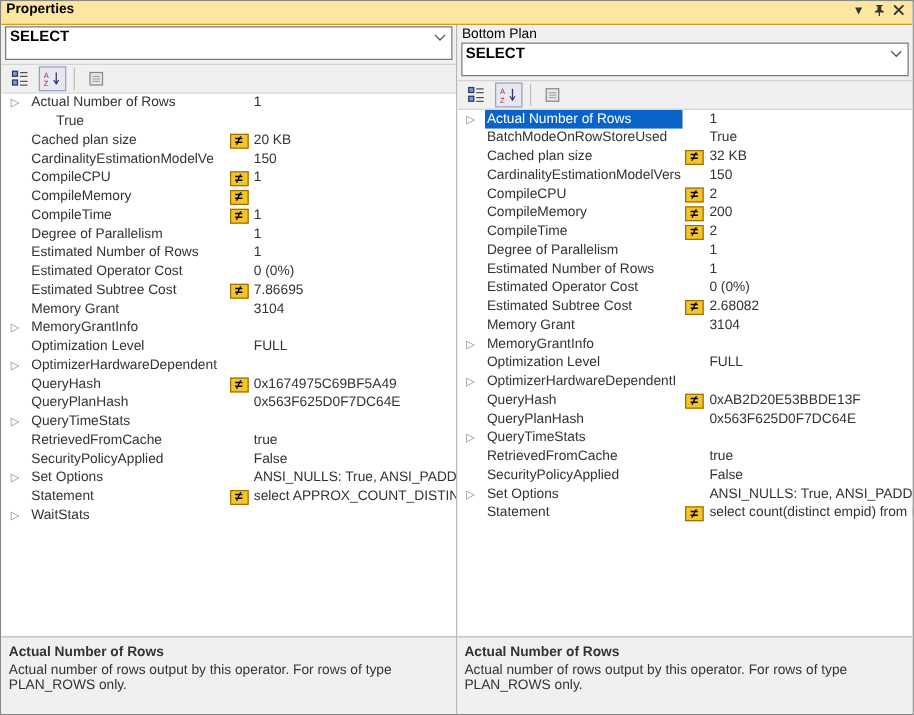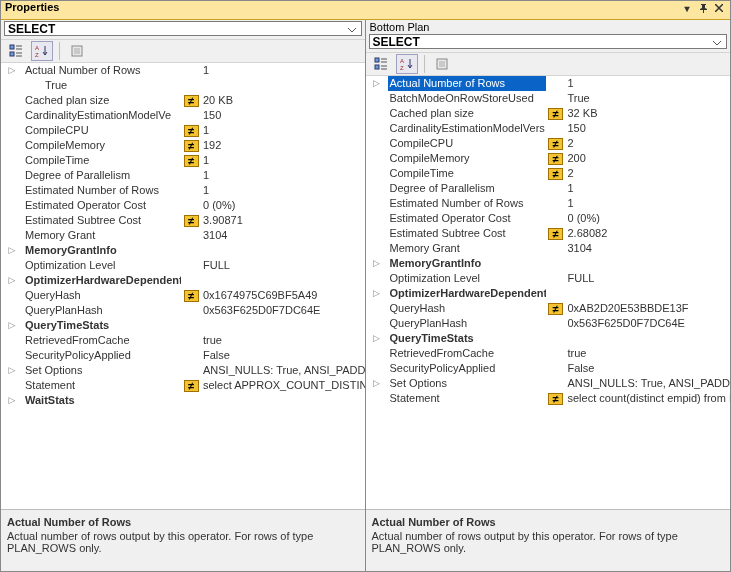--- a/index.html
+++ b/index.html
@@ -50,21 +50,21 @@
   .select-wrap {
     padding: 1px 3px 3px 3px;
     background: #f0f0f0;
   }
   .select {
     width: 100%;
     border: 1px solid #7a7a7a;
     background: #fff;
     font-size: 12px;
     font-weight: bold;
-    height: 15px;
+    height: 27px;
     padding: 0 16px 0 3px;
     position: relative;
   }
   .select .caret {
     position: absolute;
     right: 4px; top: 2px;
   }
   .toolbar {
     background: #f0f0f0;
     border-top: 1px solid #d4d4d4;
@@ -114,21 +114,21 @@
     flex-shrink: 0;
     font-size: 9px;
   }
   .namecell {
     width: 158px;
     padding-left: 2px;
     overflow: hidden;
     text-overflow: clip;
     flex-shrink: 0;
   }
-  .row.bold .namecell { font-weight: bold; }
+  .row.bold .namecell { font-weight: normal; }
   .diffcol {
     width: 20px;
     flex-shrink: 0;
     display: flex;
     align-items: center;
     justify-content: center;
   }
   .valcell {
     padding-left: 2px;
     overflow: hidden;
@@ -243,21 +243,20 @@
             <div class="neq">≠</div>
           </div>
           <div class="valcell">1</div>
         </div>
         <div class="row">
           <div class="expcol"></div>
           <div class="namecell">CompileMemory</div>
           <div class="diffcol">
             <div class="neq">≠</div>
           </div>
-          <div class="valcell">192</div>
         </div>
         <div class="row">
           <div class="expcol"></div>
           <div class="namecell">CompileTime</div>
           <div class="diffcol">
             <div class="neq">≠</div>
           </div>
           <div class="valcell">1</div>
         </div>
         <div class="row">
@@ -277,21 +276,21 @@
           <div class="namecell">Estimated Operator Cost</div>
           <div class="diffcol"></div>
           <div class="valcell">0 (0%)</div>
         </div>
         <div class="row">
           <div class="expcol"></div>
           <div class="namecell">Estimated Subtree Cost</div>
           <div class="diffcol">
             <div class="neq">≠</div>
           </div>
-          <div class="valcell">3.90871</div>
+          <div class="valcell">7.86695</div>
         </div>
         <div class="row">
           <div class="expcol"></div>
           <div class="namecell">Memory Grant</div>
           <div class="diffcol"></div>
           <div class="valcell">3104</div>
         </div>
         <div class="row bold">
           <div class="expcol">▷</div>
           <div class="namecell">MemoryGrantInfo</div>

